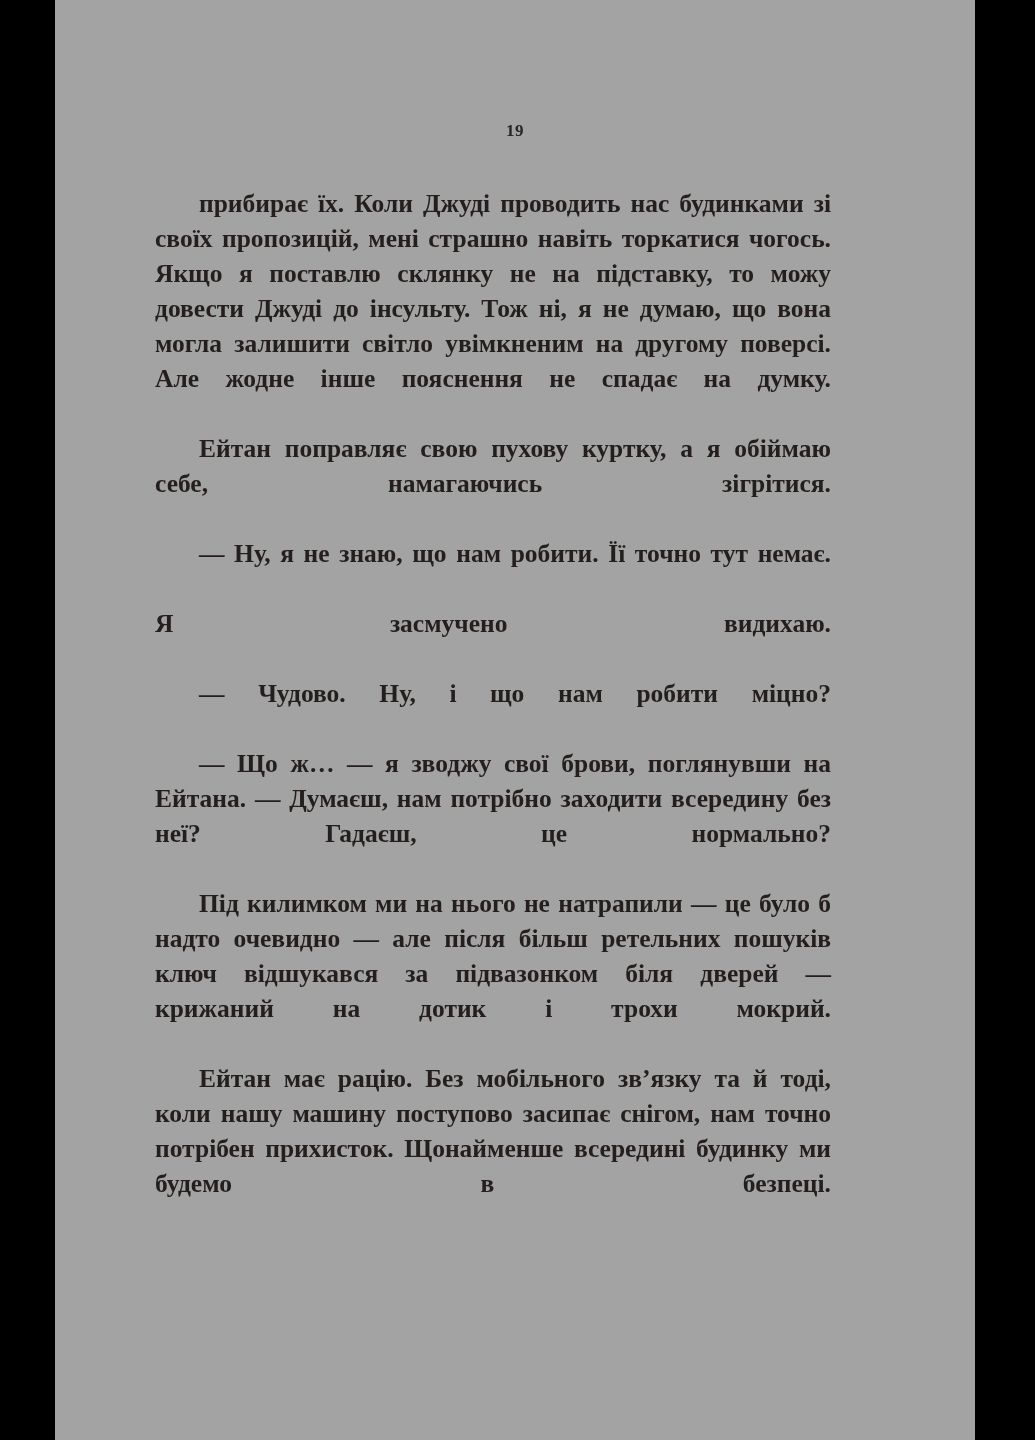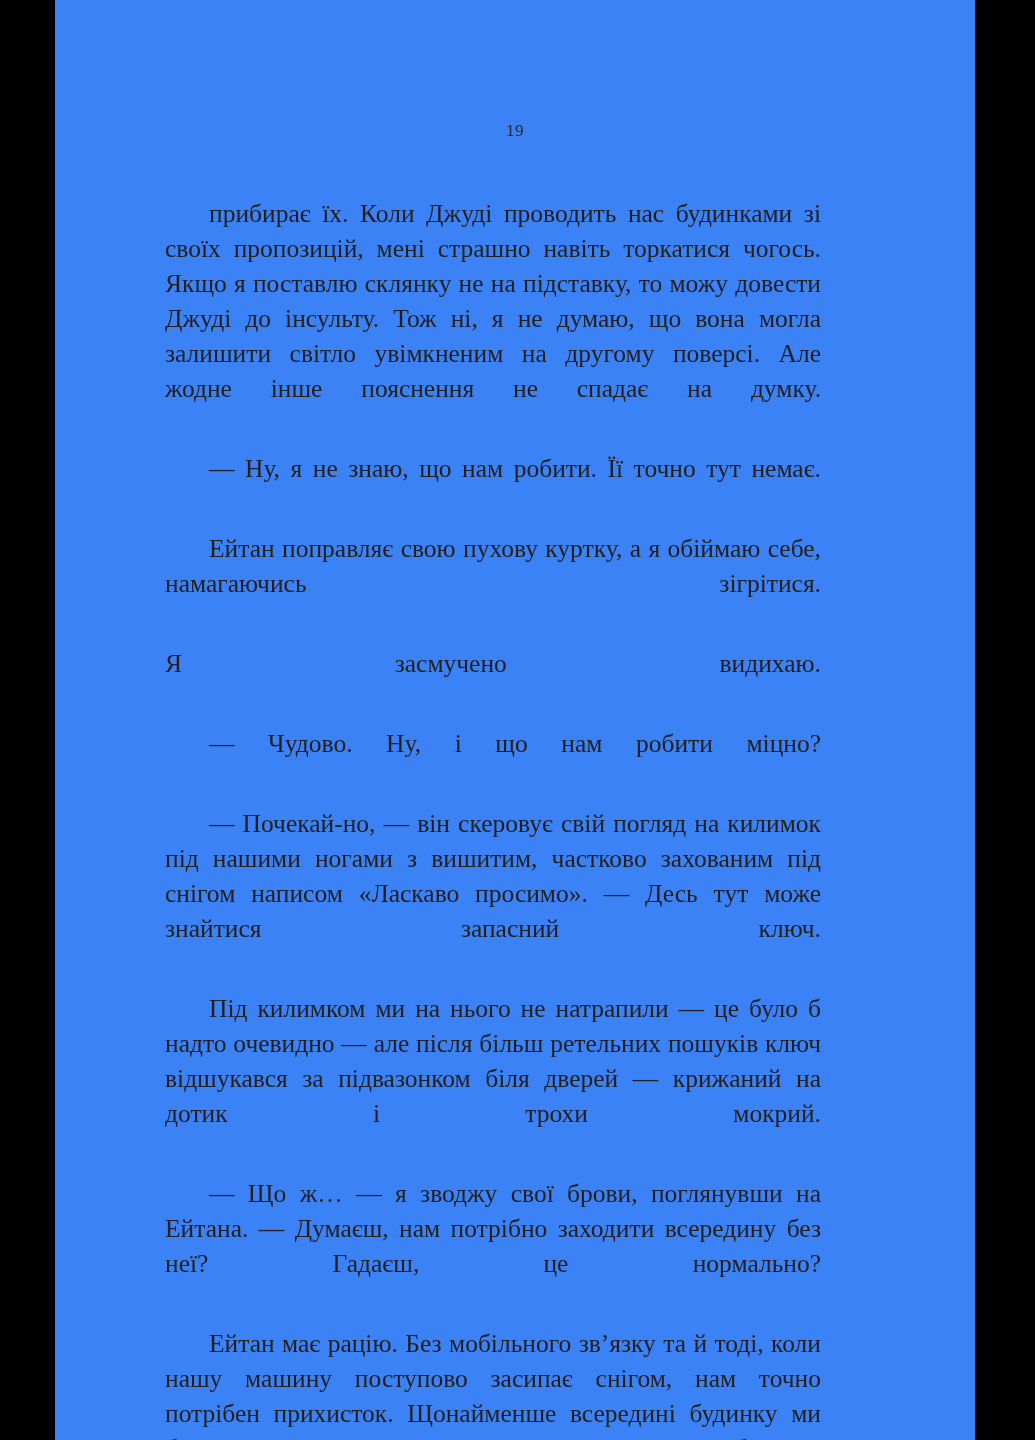--- a/index.html
+++ b/index.html
@@ -23,21 +23,22 @@
     background: #000000;
   }
 
   
   .page-sheet {
     position: absolute;
     left: 55px;
     top: 0;
     width: 920px;
     height: 1440px;
-    background: #3b82f6;
+    background: #a3a3a3;
+    font-weight: bold;
   }
 
   
   .folio {
     position: absolute;
     left: 0;
     top: 122px;
     width: 920px;
     text-align: center;
     font-size: 17px;
@@ -54,21 +55,21 @@
     width: 676px;  
     color: #241f1d;
     font-size: 25.5px;
     line-height: 35px;
     text-align: justify;
     text-justify: inter-word;
     -webkit-font-smoothing: antialiased;
   }
 
   .para {
-    margin: 10px;
+    margin: 0;
     text-indent: 44px;
     text-align: justify;
   }
   .para.no-indent {
     text-indent: 0;
   }
   
   .para::after {
     content: "";
     display: inline-block;
@@ -81,32 +82,31 @@
 <div class="viewport">
 
   <div class="page-sheet">
 
     <div class="folio">19</div>
 
     <div class="text-column">
 
       <p class="para">прибирає їх. Коли Джуді проводить нас будинками зі своїх пропозицій, мені страшно навіть торкатися чогось. Якщо я поставлю склянку не на підставку, то можу довести Джуді до інсульту. Тож ні, я не думаю, що вона могла залишити світло увімкненим на другому поверсі. Але жодне інше пояснення не спадає на думку.</p>
 
+      <p class="para">Ейтан поправляє свою пухову куртку, а я обіймаю себе, намагаючись зігрітися.</p>
+
       <p class="para">— Ну, я не знаю, що нам робити. Її точно тут немає.</p>
-
-      <p class="para">Ейтан поправляє свою пухову куртку, а я обіймаю себе, намагаючись зігрітися.</p>
 
       <p class="para no-indent">Я засмучено видихаю.</p>
 
       <p class="para">— Чудово. Ну, і що нам робити міцно?</p>
 
-      <p class="para">— Почекай-но, — він скеровує свій погляд на килимок під нашими ногами з вишитим, частково захованим під снігом написом «Ласкаво просимо». — Десь тут може знайтися запасний ключ.</p>
+
+      <p class="para">— Що ж… — я зводжу свої брови, поглянувши на Ейтана. — Думаєш, нам потрібно заходити всередину без неї? Гадаєш, це нормально?</p>
 
       <p class="para">Під килимком ми на нього не натрапили — це було б надто очевидно — але після більш ретельних пошуків ключ відшукався за підвазонком біля дверей — крижаний на дотик і трохи мокрий.</p>
-
-      <p class="para">— Що ж… — я зводжу свої брови, поглянувши на Ейтана. — Думаєш, нам потрібно заходити всередину без неї? Гадаєш, це нормально?</p>
 
 
       <p class="para">Ейтан має рацію. Без мобільного зв’язку та й тоді, коли нашу машину поступово засипає снігом, нам точно потрібен прихисток. Щонайменше всередині будинку ми будемо в безпеці.</p>
 
     </div>
   </div>
 </div>
 
 </body></html>

